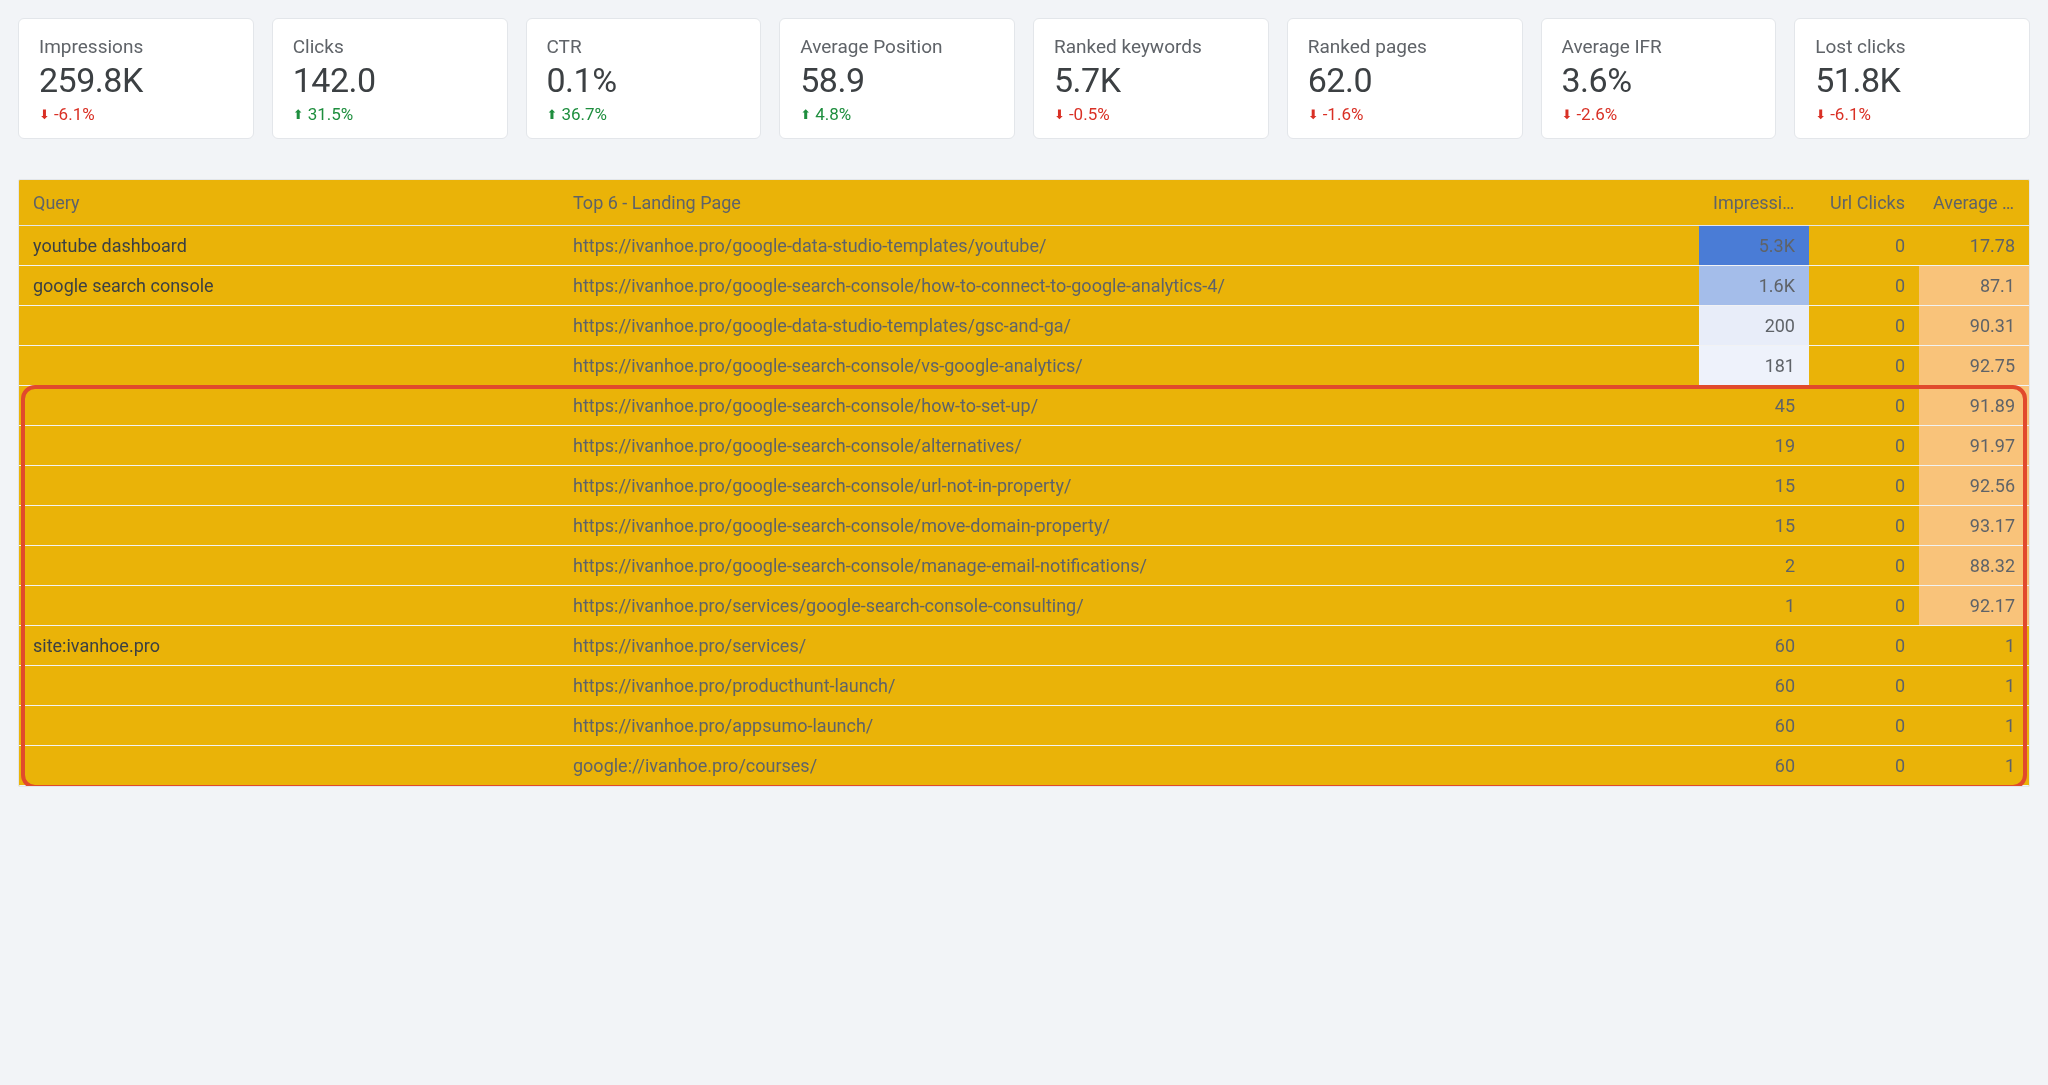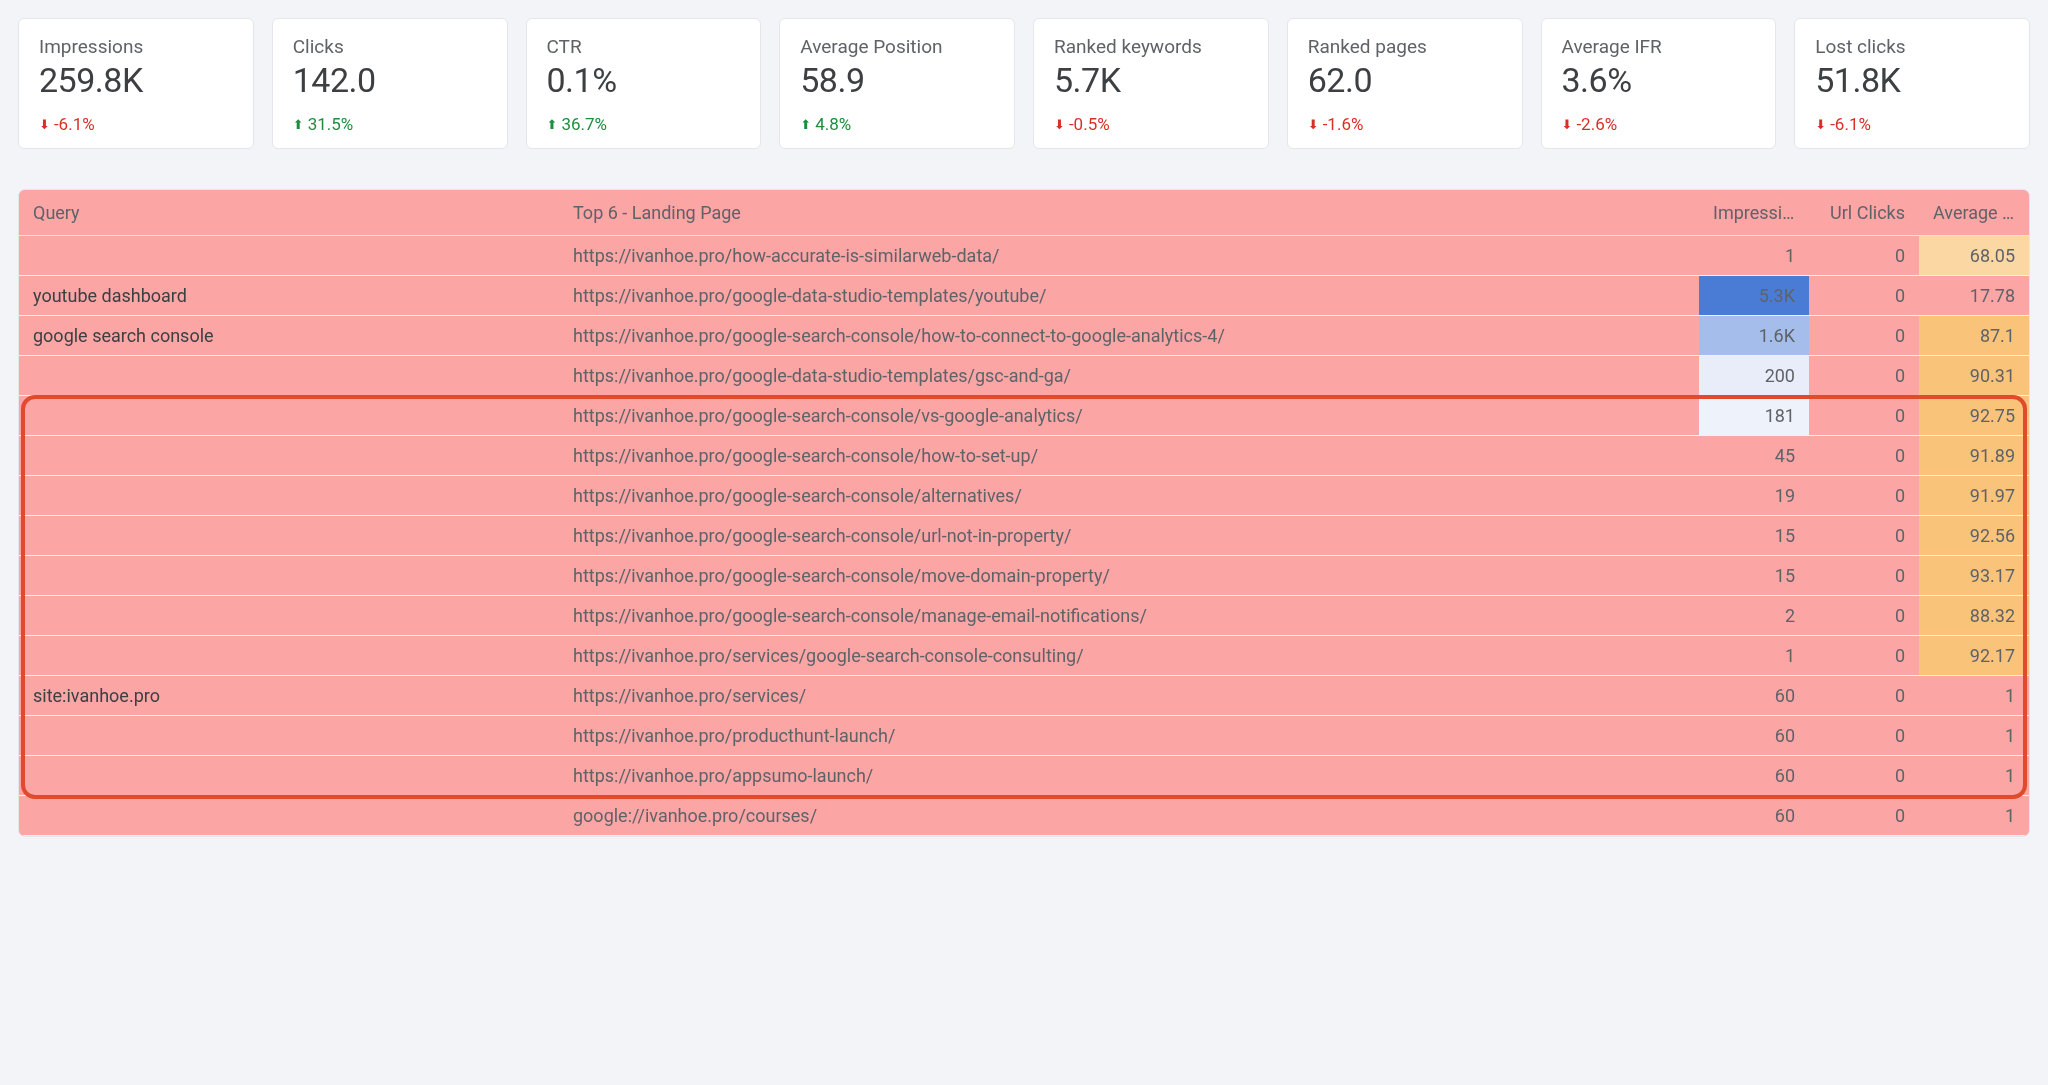--- a/index.html
+++ b/index.html
@@ -26,35 +26,35 @@
   .metric-label {
     color: #5f6368;
     font-size: 19px;
     margin-bottom: 2px;
   }
   .metric-value {
     color: #3c4043;
     font-size: 34px;
     font-weight: 400;
     letter-spacing: -0.5px;
-    margin-bottom: 14px;
+    margin-bottom: 4px;
   }
   .metric-change {
     font-size: 17px;
     display: flex;
     align-items: center;
     gap: 4px;
   }
   .metric-change.down { color: #d93025; }
   .metric-change.up { color: #1e8e3e; }
   .arrow { font-size: 13px; }
 
   .table-container {
-    background: #fca5a5;
-    border-radius: 7px;
+    background: #eab308;
+    border-radius: 2px;
     border: 1px solid #e3e6ea;
     overflow: hidden;
     position: relative;
   }
   table { width: 100%; border-collapse: collapse; table-layout: fixed; }
   th {
     text-align: left;
     font-weight: 400;
     color: #5f6368;
     padding: 12px 14px;
@@ -195,27 +195,20 @@
       <tr>
         <th>Query</th>
         <th>Top 6 - Landing Page</th>
         <th class="num">Impressions</th>
         <th class="num">Url Clicks</th>
         <th class="num">Average Po…</th>
       </tr>
     </thead>
     <tbody id="tbody">
         <tr>
-          <td class="query"></td>
-          <td class="url">https://ivanhoe.pro/how-accurate-is-similarweb-data/</td>
-          <td class="num impr"><span class="val">1</span></td>
-          <td class="num clicks"><span class="val">0</span></td>
-          <td class="num avgpos"><span class="bar" style="width:100%;background:#fbd7a4;"></span><span class="val">68.05</span></td>
-        </tr>
-        <tr>
           <td class="query">youtube dashboard</td>
           <td class="url">https://ivanhoe.pro/google-data-studio-templates/youtube/</td>
           <td class="num impr"><span class="bar" style="width:100%;background:#4a7cd6;"></span><span class="val">5.3K</span></td>
           <td class="num clicks"><span class="val">0</span></td>
           <td class="num avgpos"><span class="val">17.78</span></td>
         </tr>
         <tr>
           <td class="query">google search console</td>
           <td class="url">https://ivanhoe.pro/google-search-console/how-to-connect-to-google-analytics-4/</td>
           <td class="num impr"><span class="bar" style="width:100%;background:#a4bdea;"></span><span class="val">1.6K</span></td>

